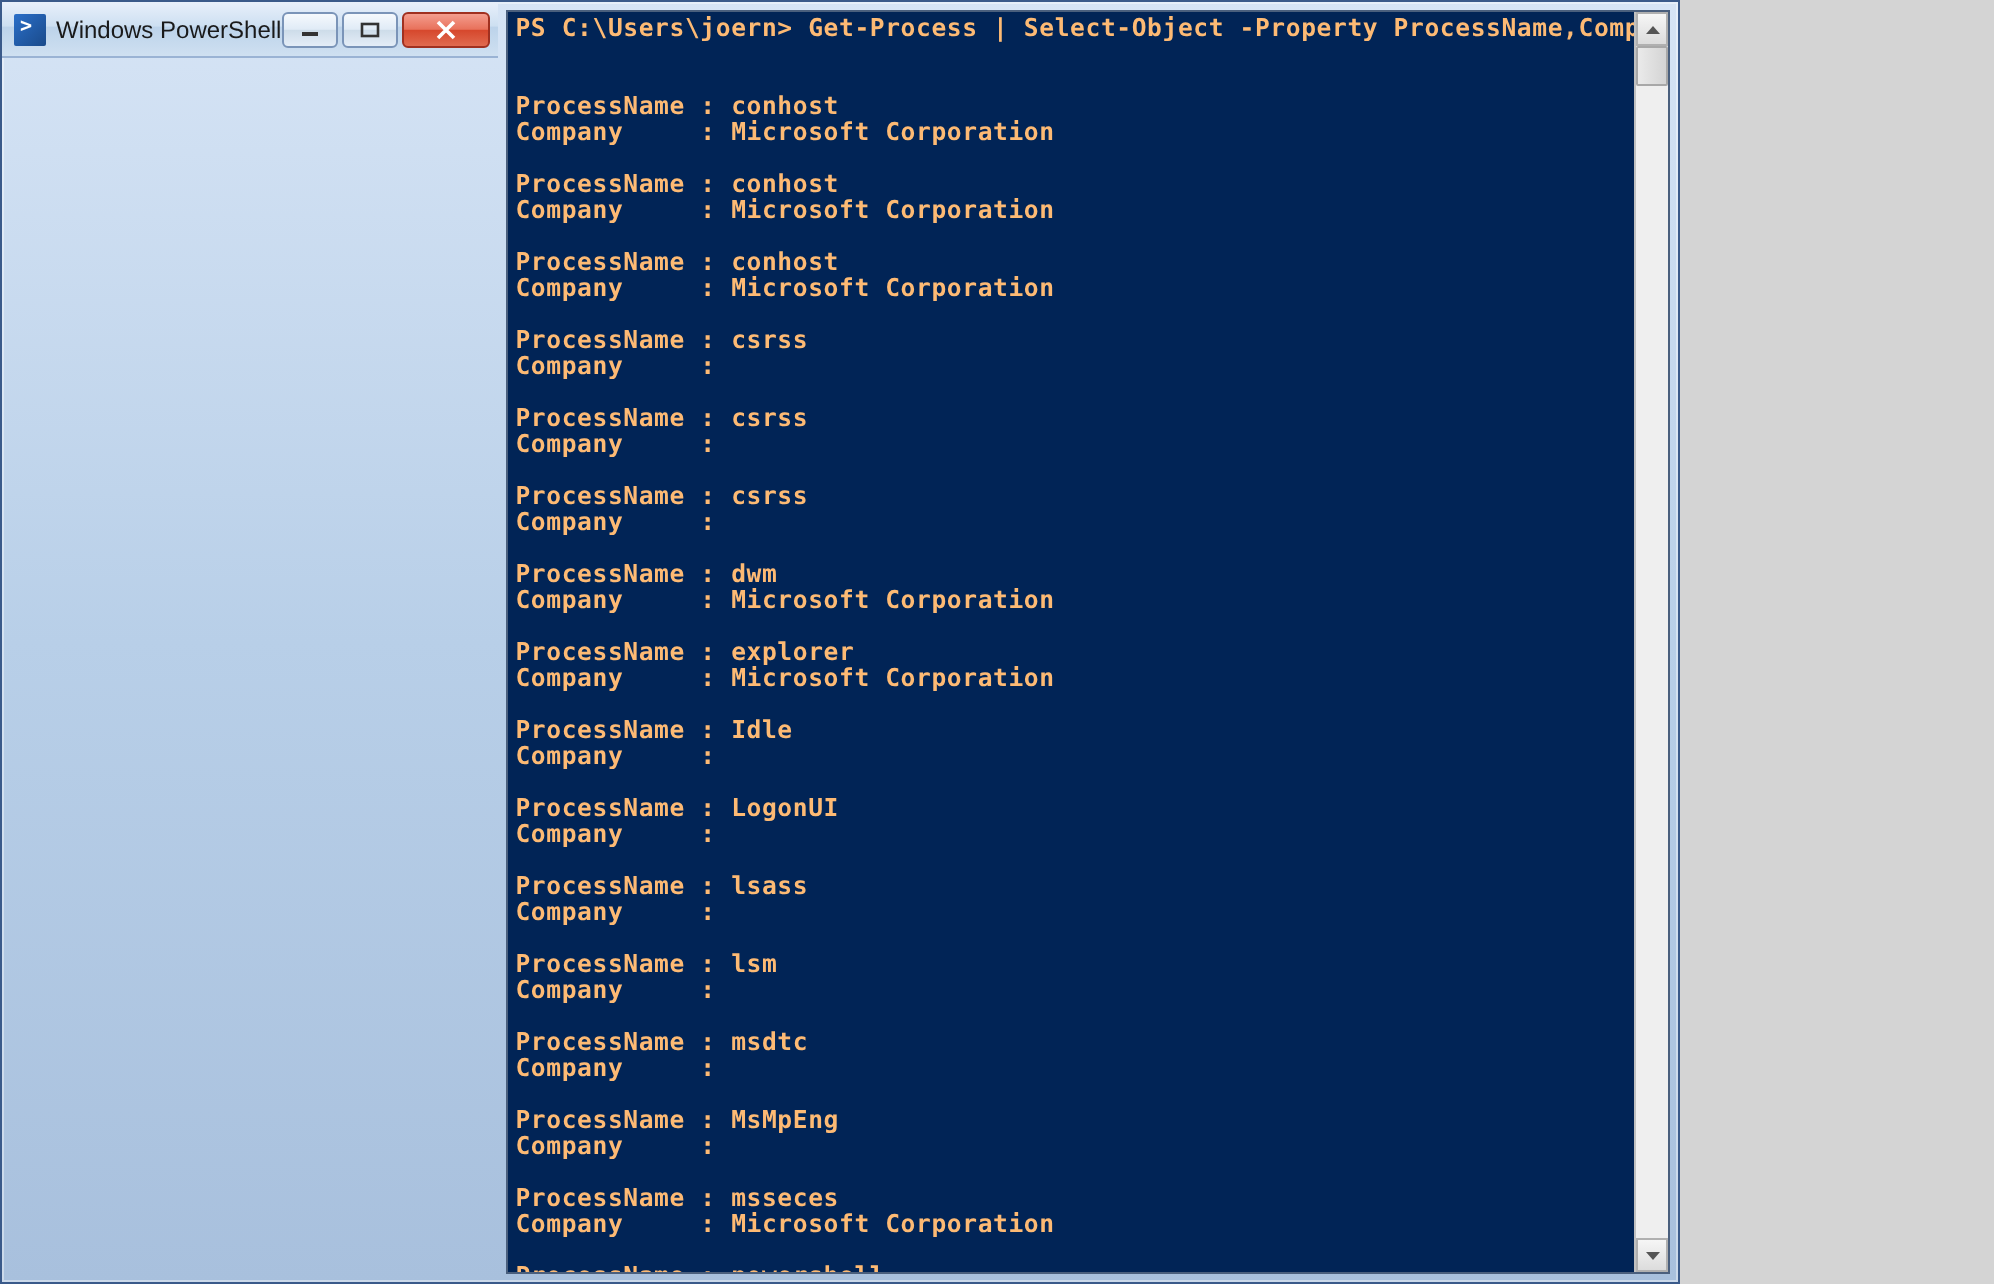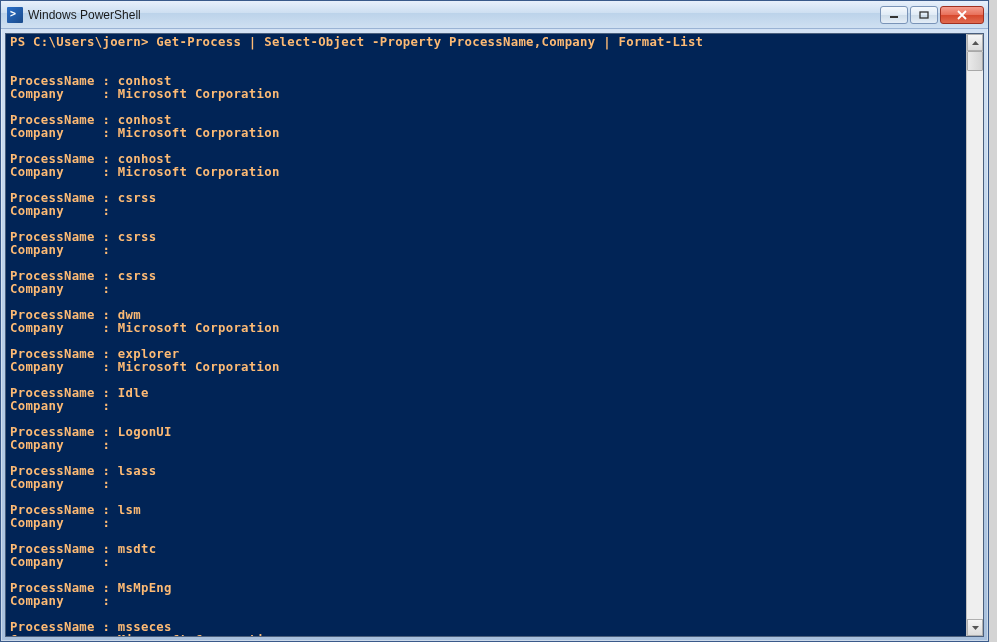--- a/index.html
+++ b/index.html
@@ -4,26 +4,25 @@
   <style>
     * { margin: 0; padding: 0; box-sizing: border-box; }
     body {
       width: 997px;
       height: 642px;
       font-family: "Segoe UI", Tahoma, sans-serif;
       background: #d4d4d4;
       overflow: hidden;
     }
     .window {
-      width: 989px;
+      width: 840px;
       height: 642px;
       border: 1px solid #3a5a8a;
       background: linear-gradient(to bottom, #d6e4f5 0%, #b8cfe8 50%, #a8c0dd 100%);
       display: flex;
-      flex-direction: column;
       box-shadow: inset 0 0 0 1px rgba(255,255,255,0.4);
     }
     .titlebar {
       height: 28px;
       display: flex;
       align-items: center;
       padding: 0 4px 0 6px;
       background: linear-gradient(to bottom, #e8f0fb 0%, #cddff1 45%, #bcd3ea 46%, #cfe0f1 100%);
       border-bottom: 1px solid #9ab3d4;
     }

